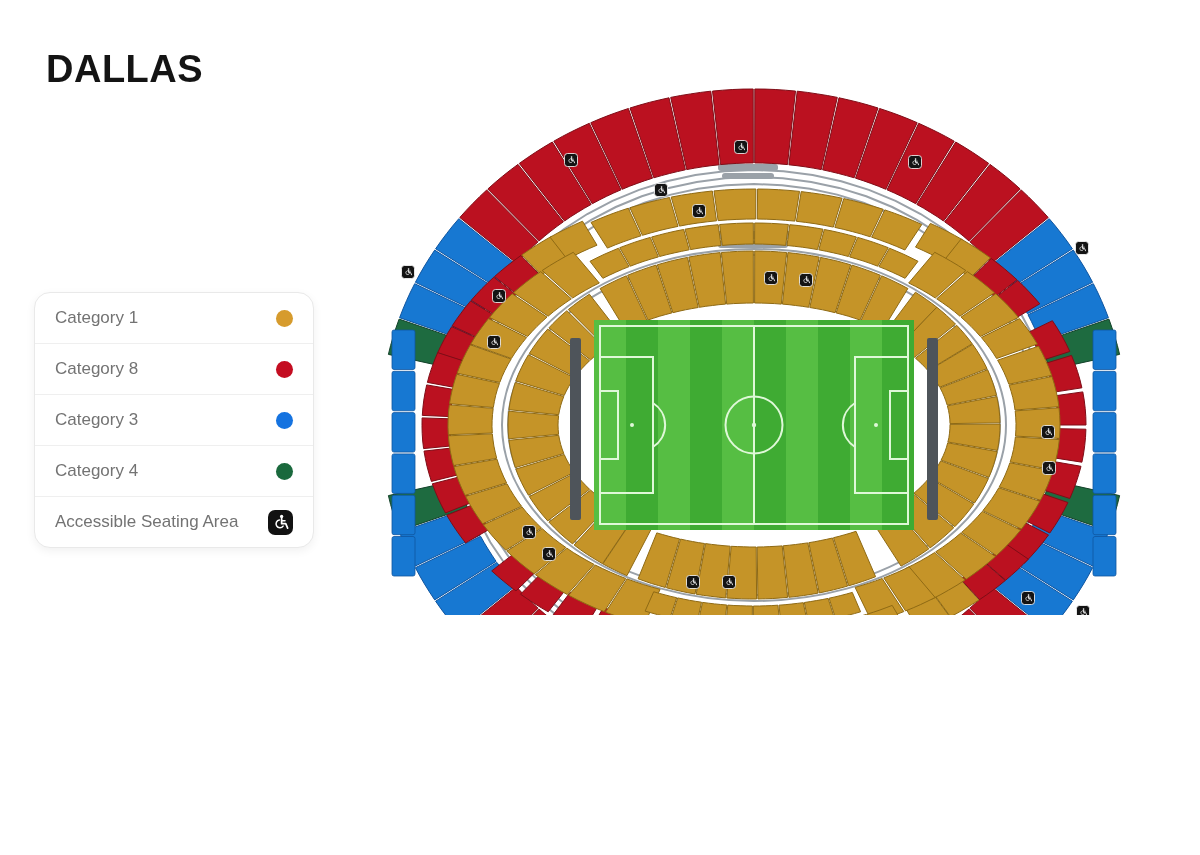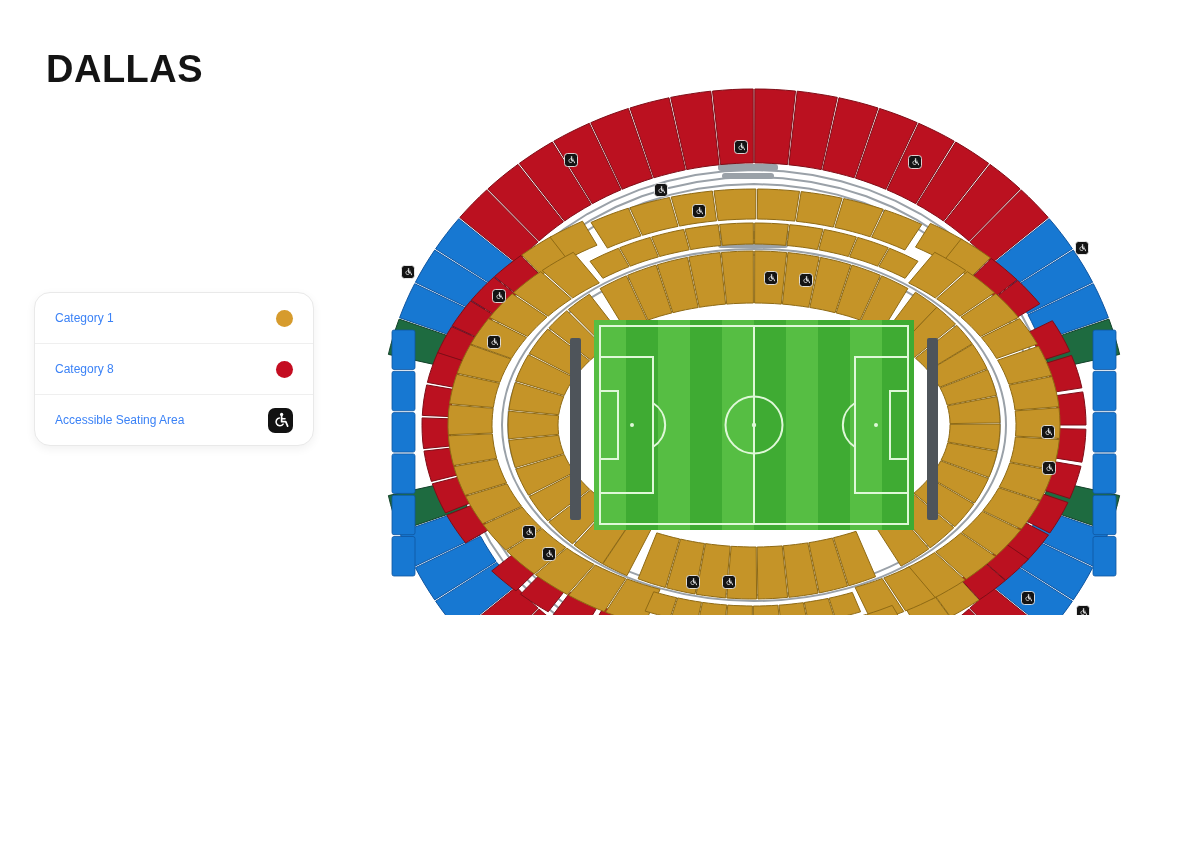--- a/index.html
+++ b/index.html
@@ -6,21 +6,21 @@
   .canvas{position:relative;width:1200px;height:615px;background:#ffffff;overflow:hidden;
           font-family:"Liberation Sans",sans-serif;}
   .page-title{position:absolute;left:46px;top:48px;margin:0;font-size:38px;font-weight:800;
               color:#141414;letter-spacing:.5px;line-height:1.12;}
   .page-title span{display:block;}
   .legend{position:absolute;left:34px;top:292px;width:278px;background:#fff;border:1px solid #e9e9e9;
           border-radius:16px;box-shadow:0 3px 10px rgba(0,0,0,.06);overflow:hidden;}
   .legend-row{display:flex;align-items:center;justify-content:space-between;height:50px;
               padding:0 20px;border-bottom:1px solid #efefef;}
   .legend-row:last-child{border-bottom:none;text-align:right;}
-  .legend-label{font-size:12px;color:#3b82f6;font-weight:500;}
+  .legend-label{font-size:17px;color:#737373;font-weight:500;}
   .legend-dot{width:17px;height:17px;border-radius:50%;background:#999;}
   .acc-chip{width:25px;height:25px;}
   .stadium{position:absolute;left:366px;top:80px;width:780px;height:712px;}
   .logo{position:absolute;left:28px;top:664px;width:120px;height:182px;}
   .hidden-defs{position:absolute;width:0;height:0;overflow:hidden;}
 </style>
 </head>
 <body>
 
 <svg class="hidden-defs" aria-hidden="true">
@@ -48,20 +48,28 @@
   <div class="legend">
     <div class="legend-row">
       <span class="legend-label">Category 1</span>
       <span class="legend-dot" style="background: rgb(214, 155, 45);"></span>
     </div>
     <div class="legend-row">
       <span class="legend-label">Category 8</span>
       <span class="legend-dot" style="background: rgb(196, 13, 33);"></span>
     </div>
     <div class="legend-row">
+      <span class="legend-label">Category 3</span>
+      <span class="legend-dot" style="background: rgb(21, 115, 224);"></span>
+    </div>
+    <div class="legend-row">
+      <span class="legend-label">Category 4</span>
+      <span class="legend-dot" style="background: rgb(26, 105, 61);"></span>
+    </div>
+    <div class="legend-row">
       <span class="legend-label">Accessible Seating Area</span>
       <svg class="acc-chip" viewBox="0 0 25 25">
         <rect x="0" y="0" width="25" height="25" rx="7" fill="#121212"></rect>
         <use href="#wc" x="3.5" y="3.5" width="18" height="18"></use>
       </svg>
     </div>
   </div>
 
   <div class="stadium">
     <svg id="stadium-svg" width="780" height="712" viewBox="0 0 780 712">

